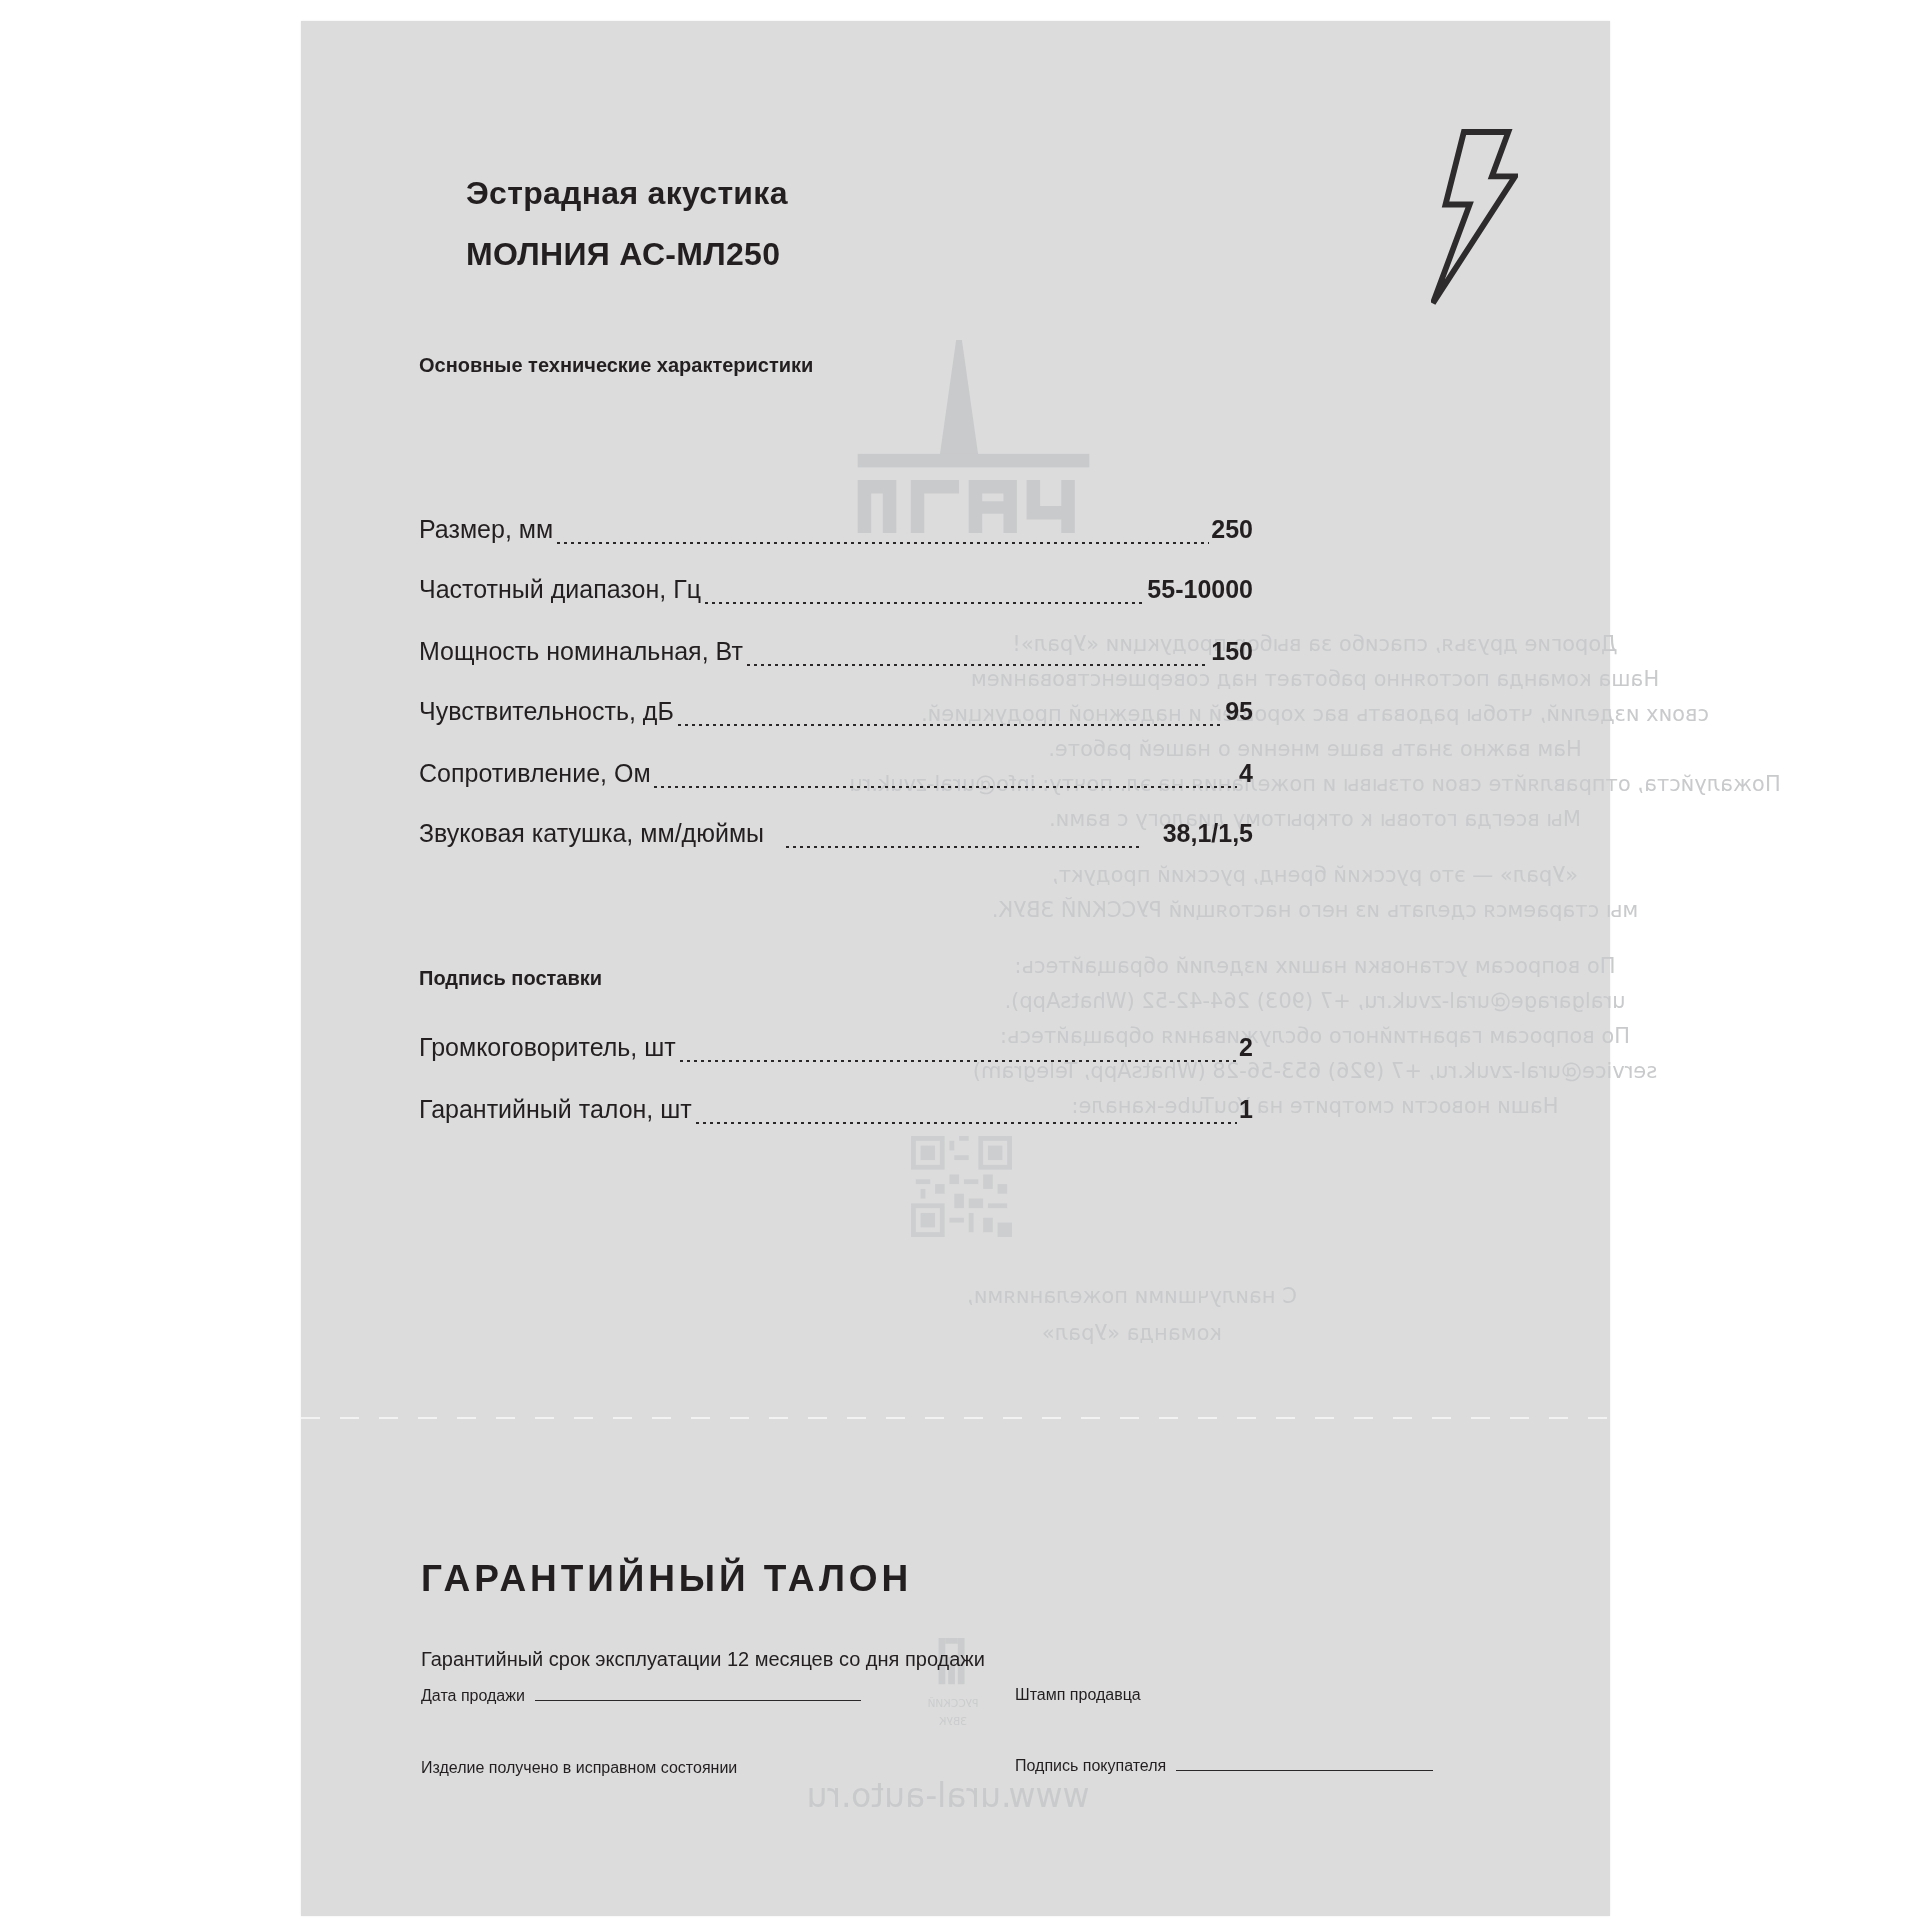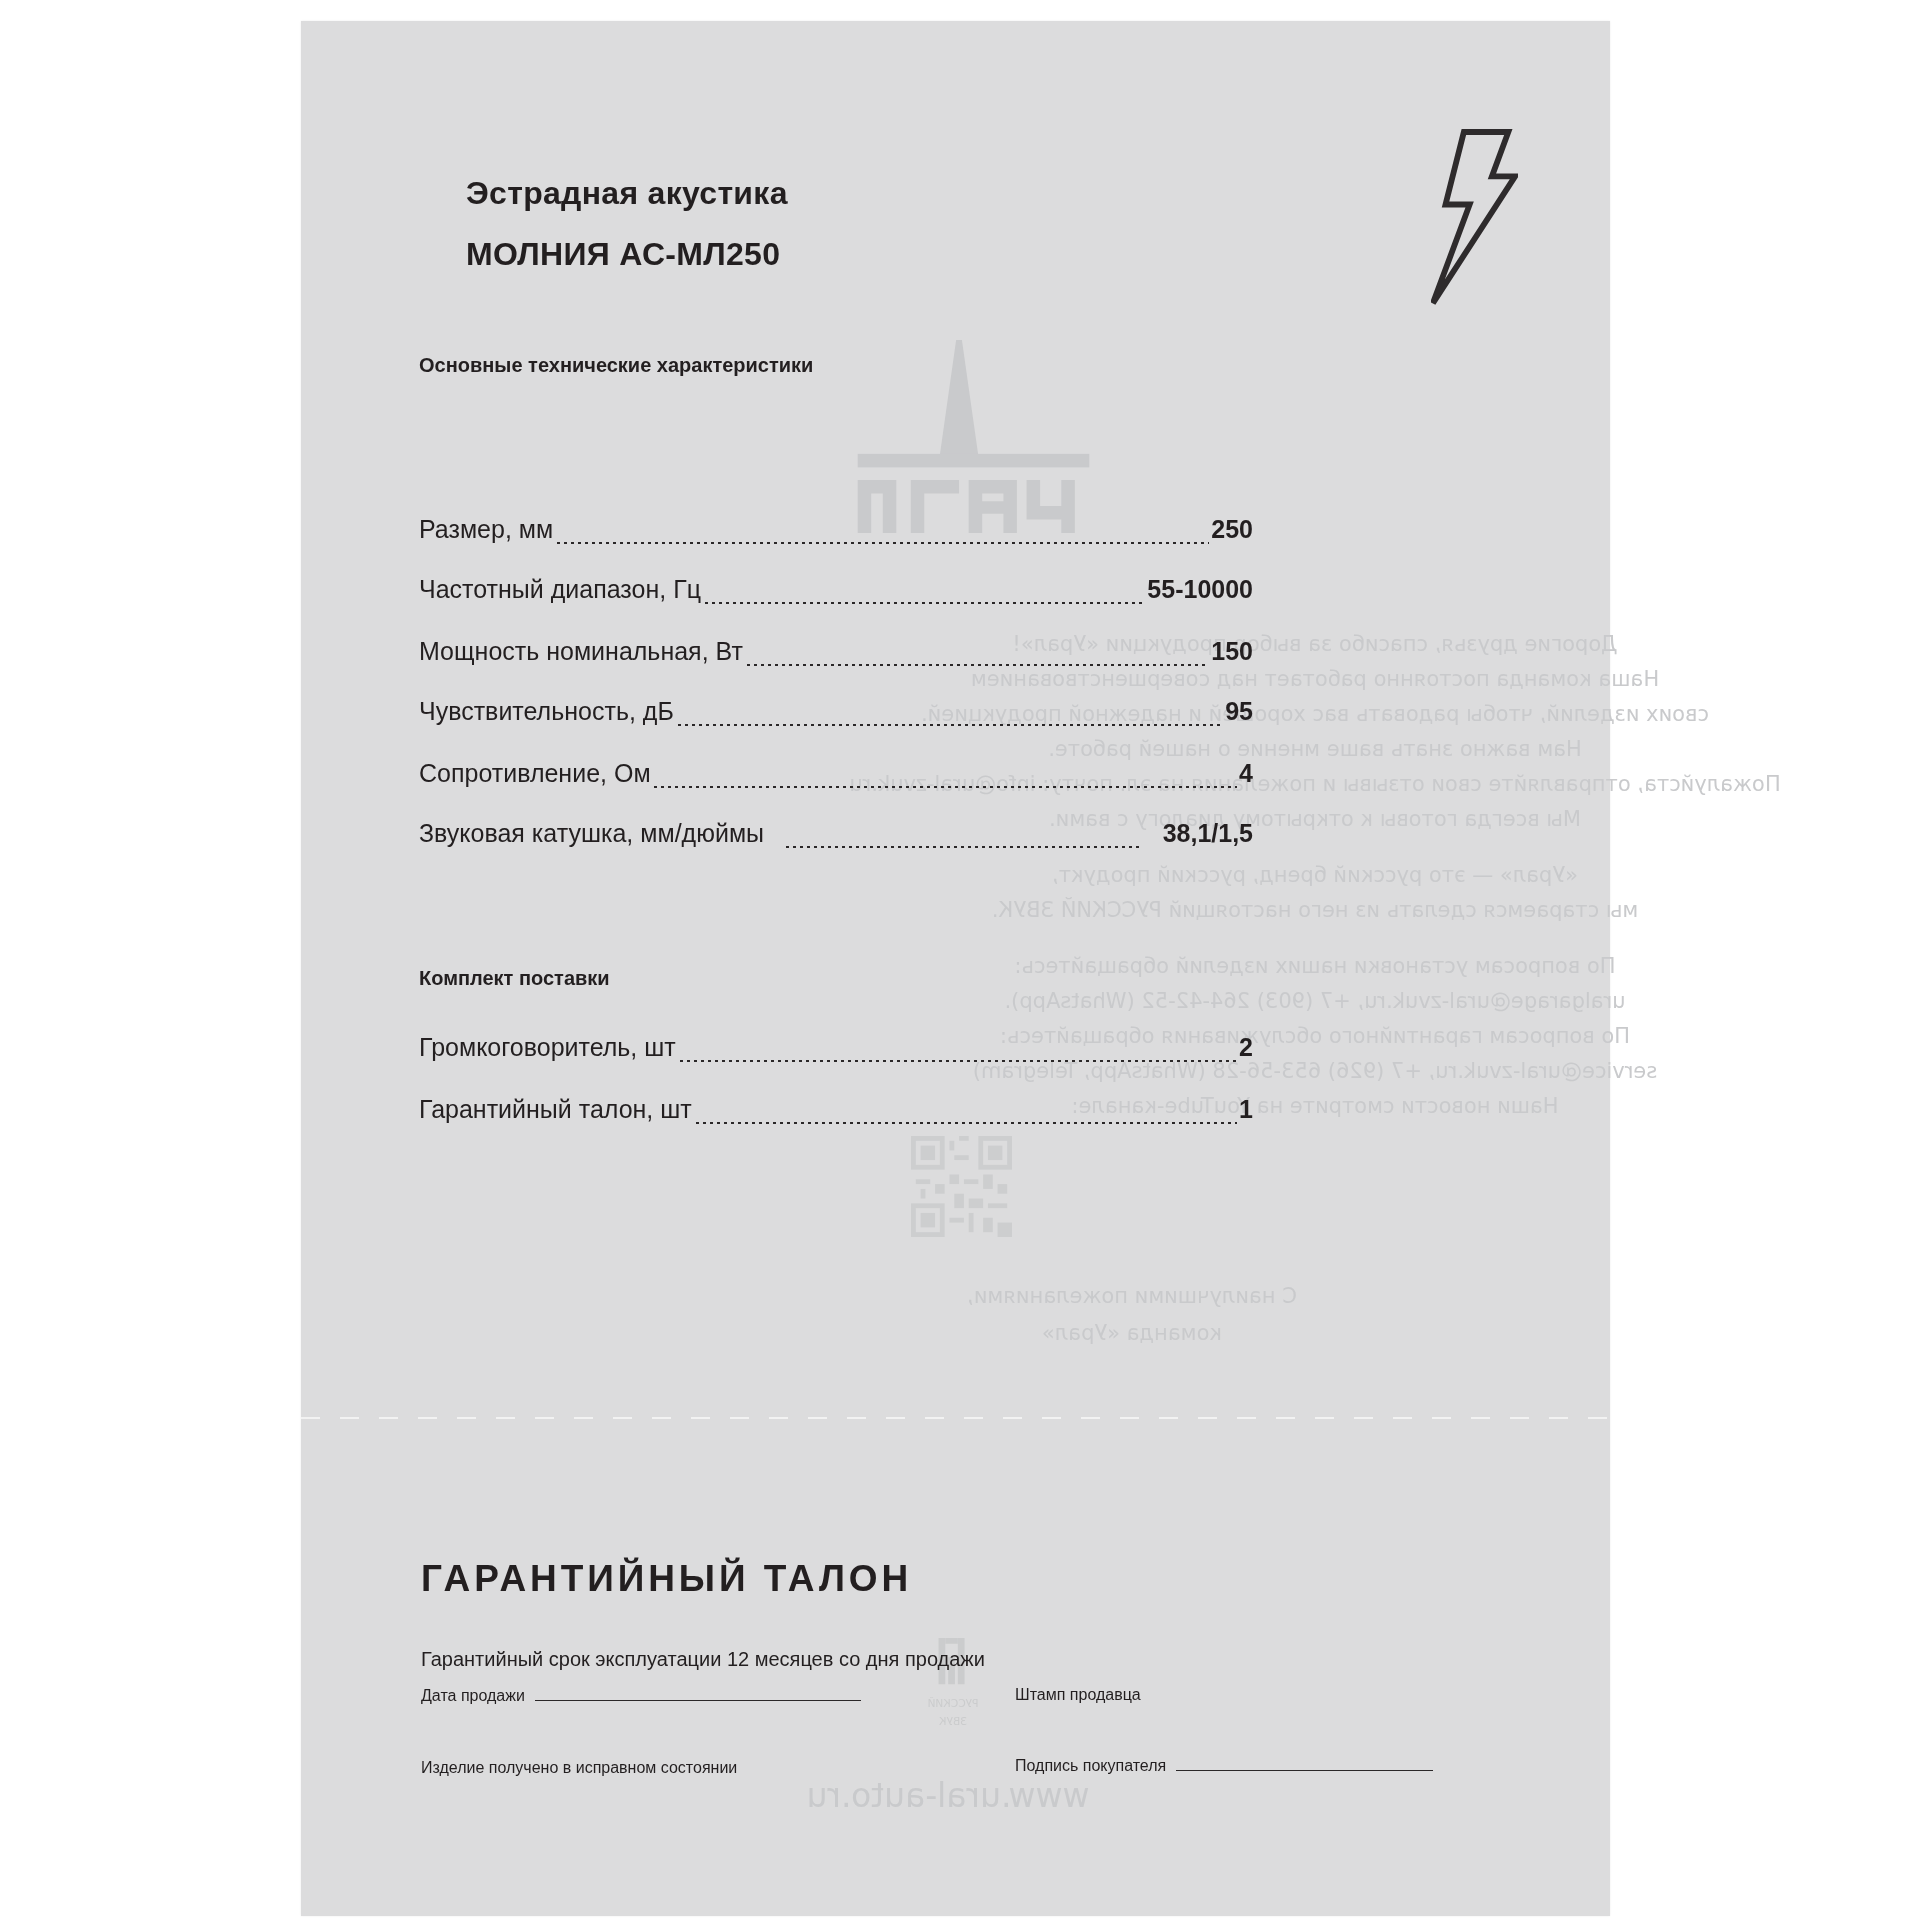--- a/index.html
+++ b/index.html
@@ -199,21 +199,21 @@
     <span class="label">Сопротивление, Ом</span>
     <span class="dots"></span>
     <span class="value">4</span>
   </div>
   <div class="row" style="top:798px;gap:18px;">
     <span class="label">Звуковая катушка, мм/дюймы</span>
     <span class="dots"></span>
     <span class="value">38,1/1,5</span>
   </div>
 
-  <div class="section-h" style="top:946px;">Комплект поставки</div>
+  <div class="section-h" style="top:946px;">Подпись поставки</div>
   <div class="row" style="top:1012px;">
     <span class="label">Громкоговоритель, шт</span>
     <span class="dots"></span>
     <span class="value">2</span>
   </div>
   <div class="row" style="top:1074px;">
     <span class="label">Гарантийный талон, шт</span>
     <span class="dots"></span>
     <span class="value">1</span>
   </div>

